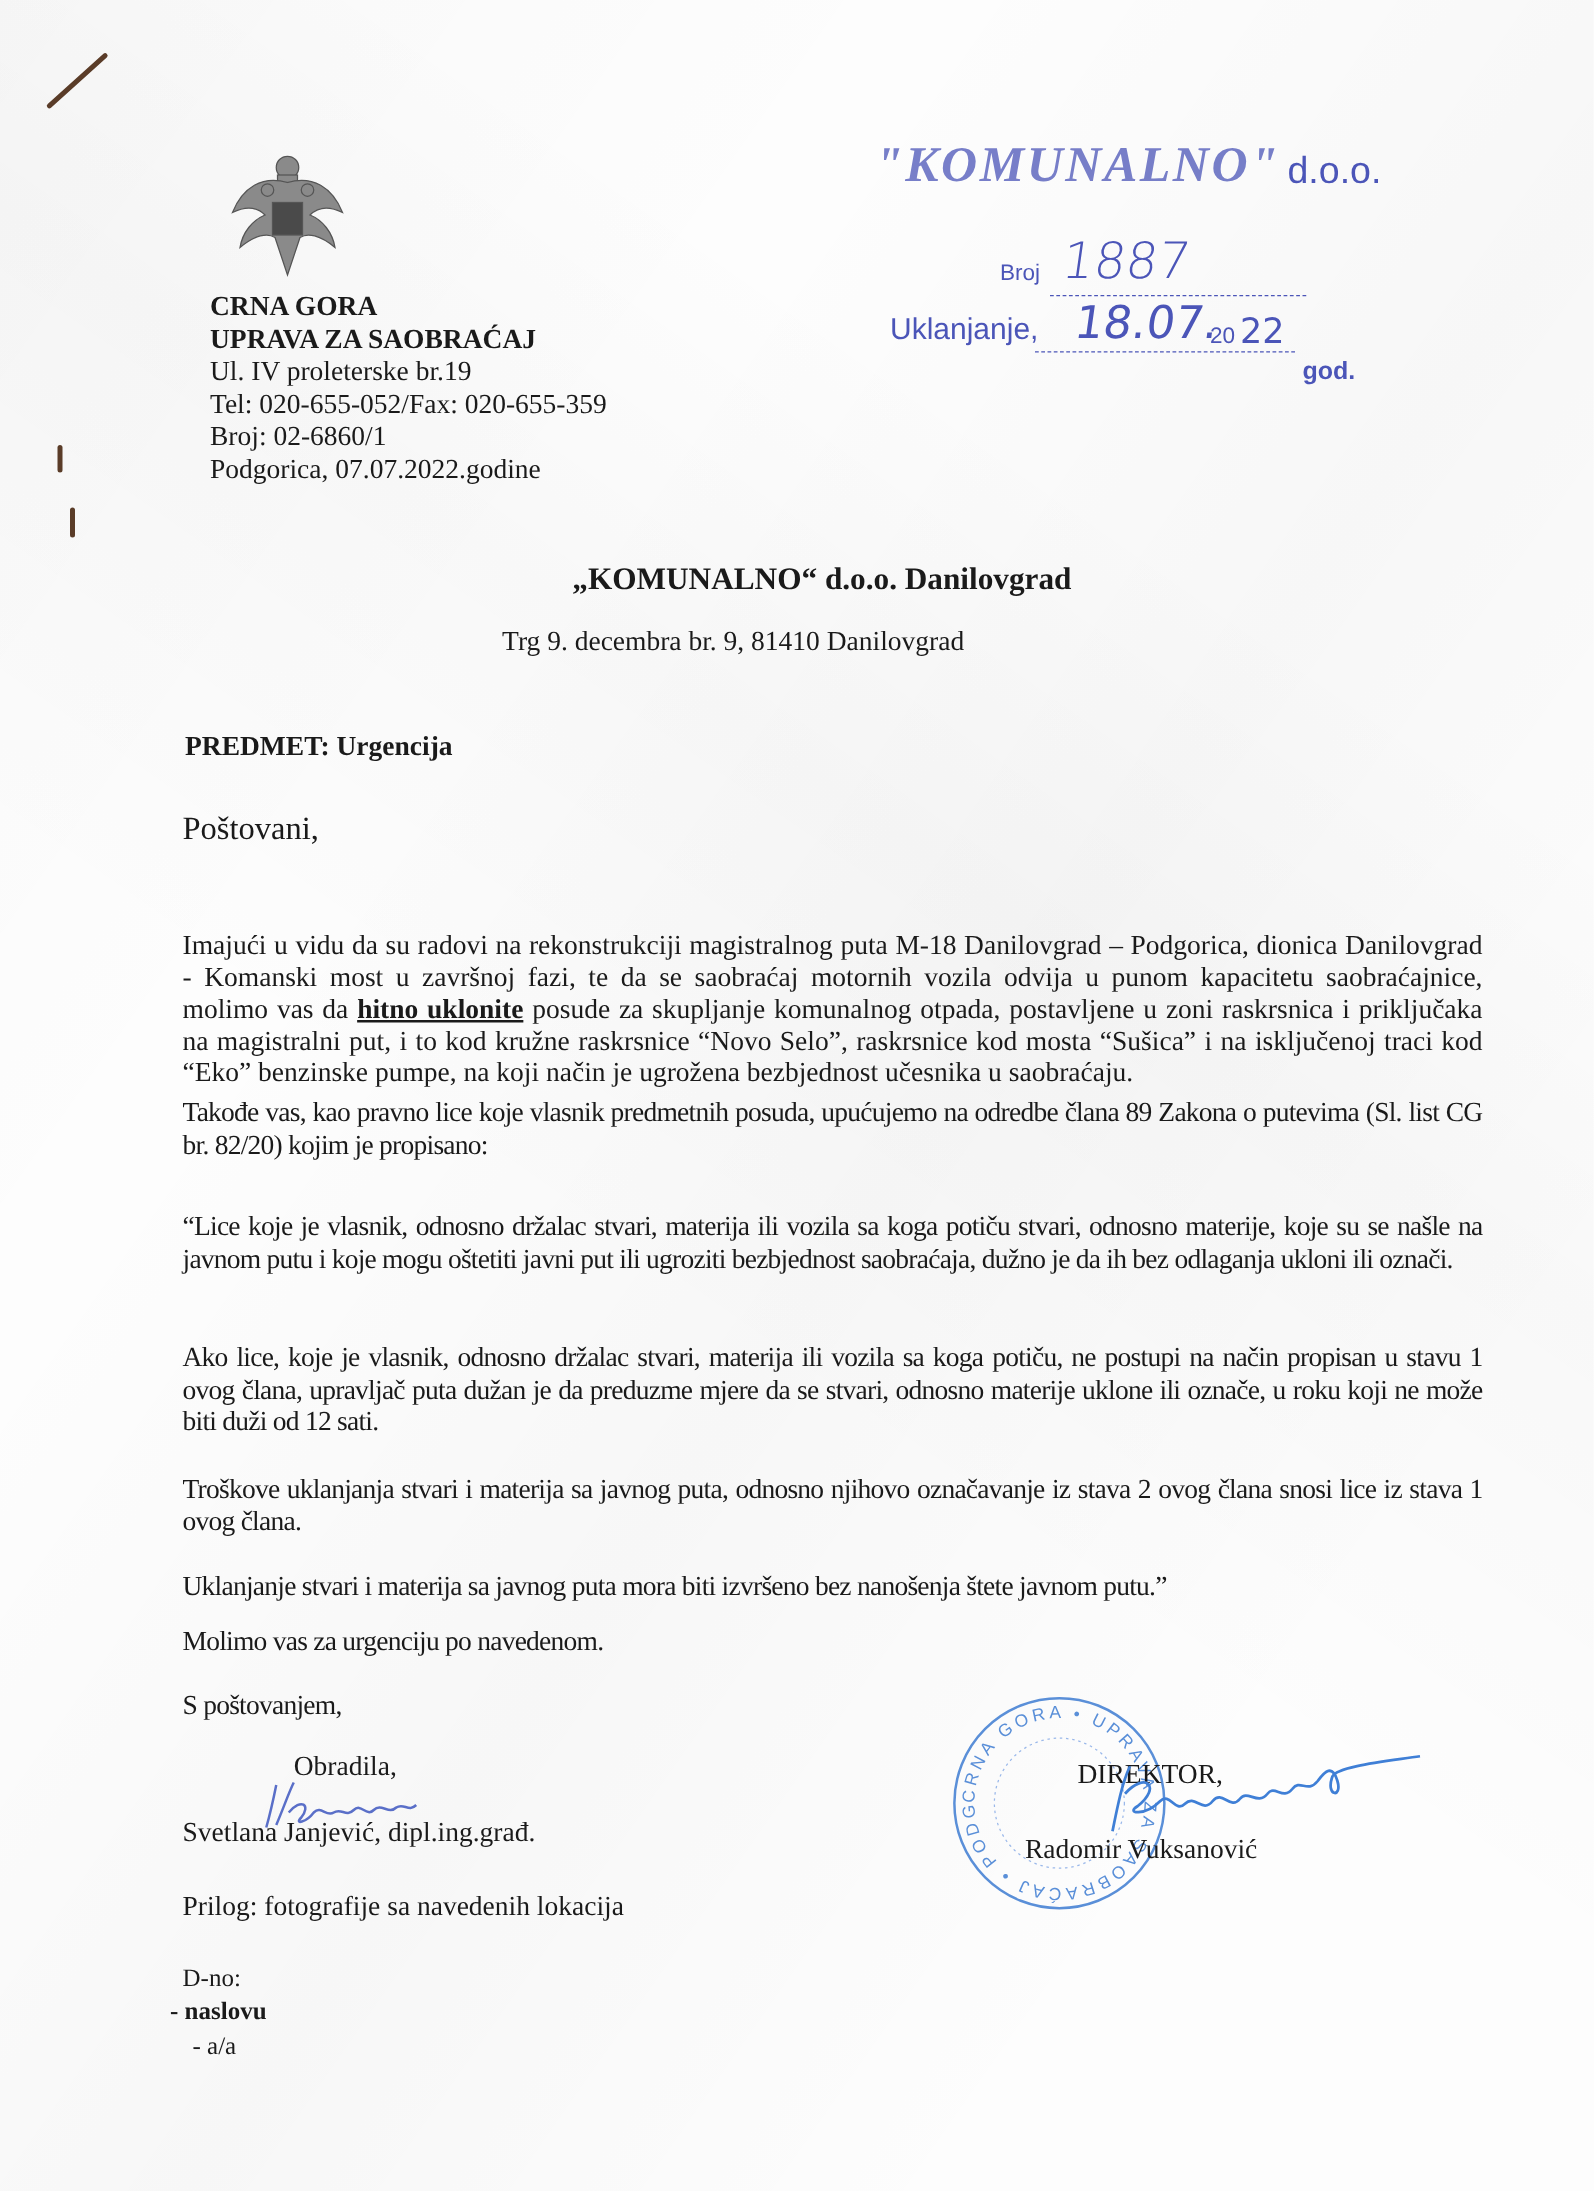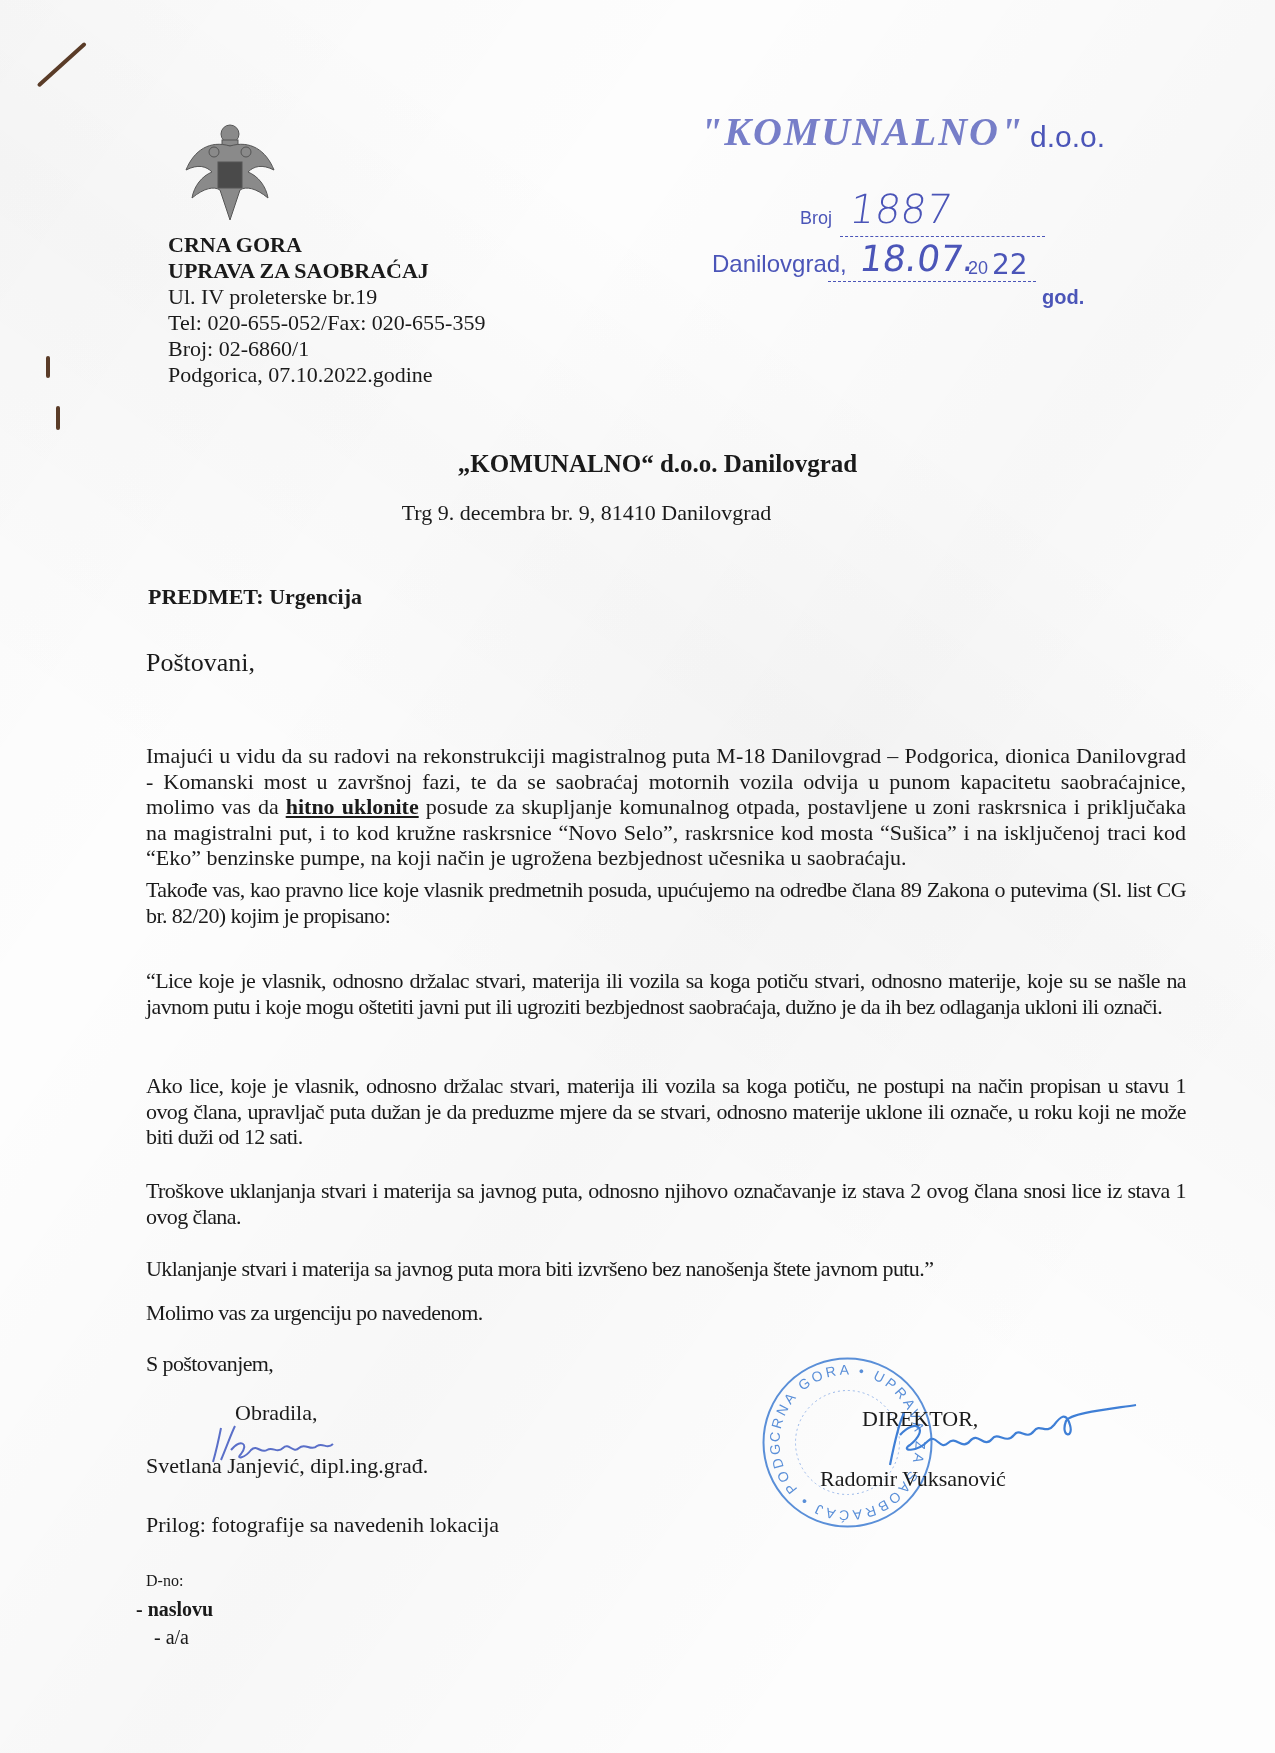--- a/index.html
+++ b/index.html
@@ -70,21 +70,21 @@
     .prepared-label { left: 235px; top: 1400px; font-size: 22px; }
     .prepared-name { left: 146px; top: 1453px; font-size: 22px; }
     .sig1 { left: 205px; top: 1420px; width: 230px; height: 50px; }
 
     .director-label { left: 862px; top: 1406px; font-size: 22px; }
     .director-name { left: 820px; top: 1466px; font-size: 22px; }
     .seal { left: 760px; top: 1355px; width: 175px; height: 175px; }
     .sig2 { left: 870px; top: 1395px; width: 270px; height: 80px; }
 
     .attach { left: 146px; top: 1512px; font-size: 22px; }
-    .dist-label { left: 146px; top: 1572px; font-size: 16px; }
+    .dist-label { left: 146px; top: 1572px; font-size: 20px; }
     .dist-item1 { left: 136px; top: 1598px; font-size: 20px; font-weight: bold; }
     .dist-item2 { left: 136px; top: 1626px; font-size: 20px; margin-left: 18px; }
   </style>
 </head>
 <body>
 
 <div class="page-shade"></div>
 
 <div class="staple" style="left:38px; top:62px; width:64px; height:4px; transform:rotate(-42deg); transform-origin:left center; top:84px;"></div>
 <div class="staple" style="left:46px; top:356px; width:4px; height:22px; border-radius:3px;"></div>
@@ -102,30 +102,30 @@
     </g>
   </svg>
 </div>
 
 <div class="abs sender">
   <div class="bold">CRNA GORA</div>
   <div class="bold">UPRAVA ZA SAOBRAĆAJ</div>
   <div>Ul. IV proleterske br.19</div>
   <div>Tel: 020-655-052/Fax: 020-655-359</div>
   <div>Broj: 02-6860/1</div>
-  <div>Podgorica, 07.10.2022.godine</div>
+  <div>Podgorica, 07.07.2022.godine</div>
 </div>
 
 <div class="abs stamp">
   <div class="stamp-title">"KOMUNALNO"</div>
   <div class="stamp-doo">d.o.o.</div>
   <div class="stamp-broj-label">Broj</div>
   <div class="stamp-broj-val">1887</div>
   <div class="stamp-broj-line"></div>
-  <div class="stamp-city">Danilovgrad,</div>
+  <div class="stamp-city">Uklanjanje,</div>
   <div class="stamp-date-val">18.07.</div>
   <div class="stamp-date-line"></div>
   <div class="stamp-year-prefix">20</div>
   <div class="stamp-year-val">22</div>
   <div class="stamp-god">god.</div>
 </div>
 
 <div class="abs recipient-name">„KOMUNALNO“ d.o.o. Danilovgrad</div>
 <div class="abs recipient-addr">Trg 9. decembra br. 9, 81410 Danilovgrad</div>
 

